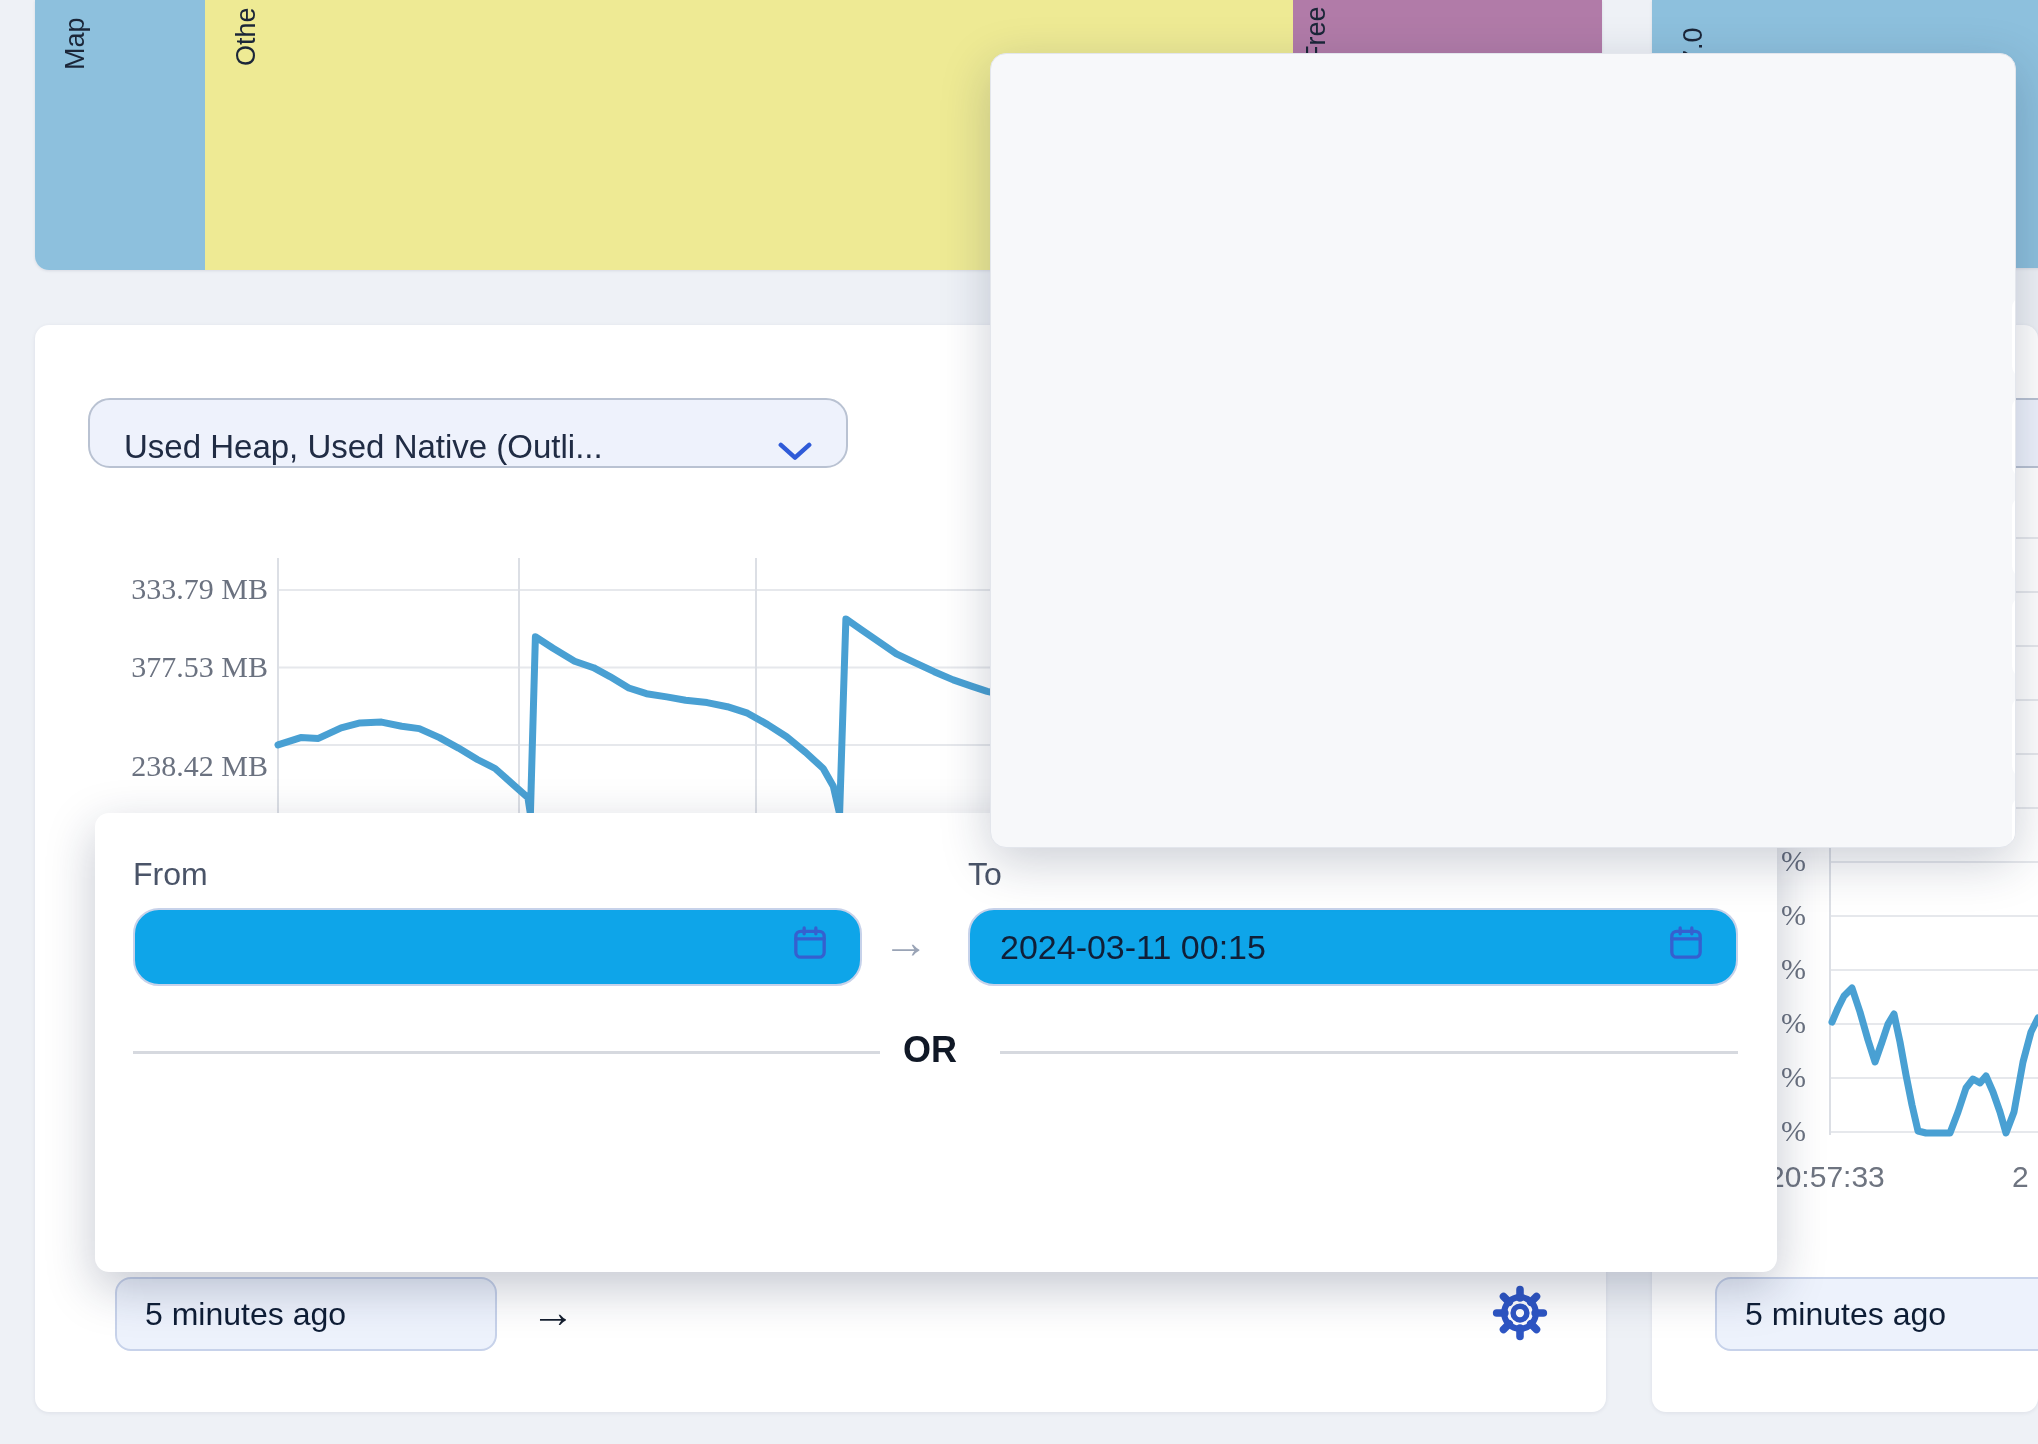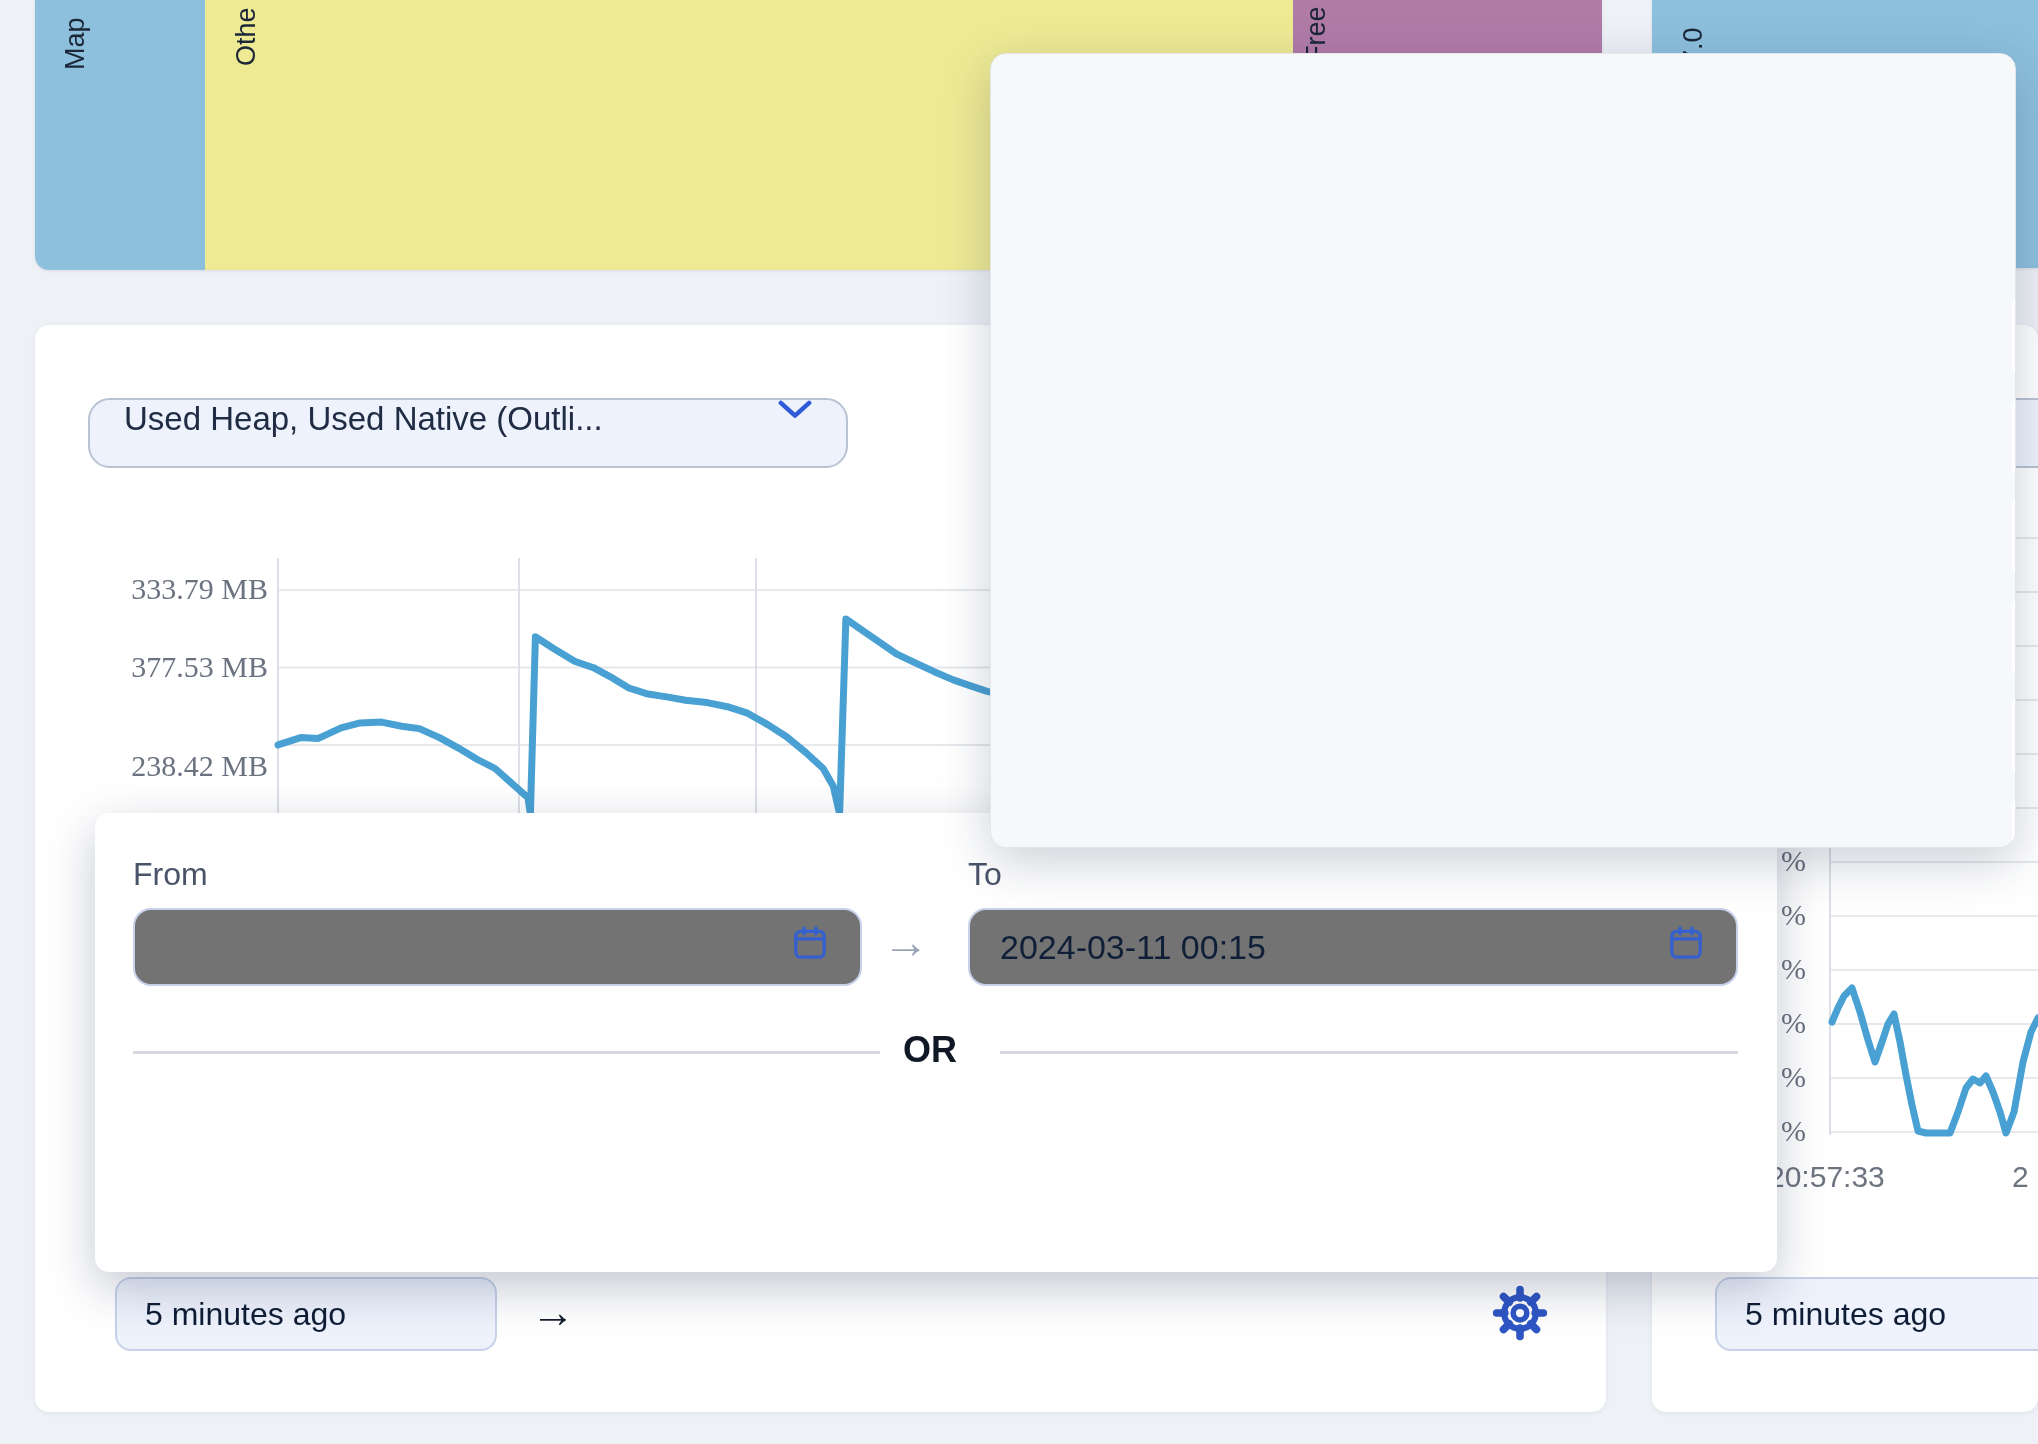--- a/index.html
+++ b/index.html
@@ -16,40 +16,40 @@
   .vlabel{position:absolute;transform:rotate(-90deg);transform-origin:0 0;
           white-space:nowrap;font-size:27px;font-weight:500;color:#1b2638;z-index:2;}
 
   
   .card{position:absolute;top:325px;height:1087px;background:#ffffff;border-radius:14px;
         overflow:hidden;box-shadow:0 1px 4px rgba(20,30,60,.08);z-index:1;}
   .card-left{left:35px;width:1571px;}
   .card-right{left:1652px;width:386px;}
 
   .dropdown{position:absolute;height:70px;border:2px solid #b9c2d2;border-radius:22px;
-            background:#eef2fc;display:flex;align-items:flex-start;padding:0 34px;}
+            background:#eef2fc;display:flex;align-items:flex-end;padding:0 34px;}
   .dropdown .dd-text{font-size:33px;color:#202c44;white-space:nowrap;overflow:hidden;}
   .dropdown .dd-chevron{margin-left:auto;flex:0 0 auto;}
 
   .chart-svg{position:absolute;left:0;top:0;}
   .ylab{position:absolute;text-align:right;font-size:30px;color:#6b7280;white-space:nowrap;font-family:Liberation Serif, serif;}
   .xlab{position:absolute;font-size:30px;color:#6e7480;white-space:nowrap;}
 
   .pill-input{position:absolute;background:#edf2fc;border:2px solid #c7d2ea;border-radius:16px;
               display:flex;align-items:center;padding:0 28px;font-size:32px;color:#0e1d35;}
   .plain-arrow{position:absolute;font-size:44px;color:#141e2e;}
 
   .gear{position:absolute;}
 
   
   .overlay{position:absolute;left:95px;top:813px;width:1682px;height:459px;background:#ffffff;
            border-radius:14px;z-index:5;box-shadow:0 16px 48px rgba(25,35,70,.25);padding-left:16px;}
   .fld-label{position:absolute;font-size:32px;color:#4a5468;}
-  .range-field{position:absolute;height:78px;background:#737373;border:2px solid #c7d2ea;
-               border-radius:18px;display:flex;align-items:center;padding:0 30px;
+  .range-field{position:absolute;height:78px;background:#0ea5e9;border:2px solid #c7d2ea;
+               border-radius:26px;display:flex;align-items:center;padding:0 30px;
                font-size:34px;font-weight:500;color:#101f38;}
   .range-field .cal-ic{margin-left:auto;flex:0 0 auto;}
   .gray-arrow{position:absolute;font-size:46px;color:#9aa4b6;}
   .or-line{position:absolute;height:3px;background:#d6d9df;top:1051px;}
   .or-text{position:absolute;top:1029px;font-size:36px;font-weight:800;color:#101826;}
 
   
   .popup{position:absolute;left:990px;top:53px;width:1026px;height:795px;background:#f7f8fa;
          border:1px solid #e3e6ec;border-radius:16px;z-index:10;
          box-shadow:0 14px 50px rgba(25,35,70,.22);overflow:hidden;}

